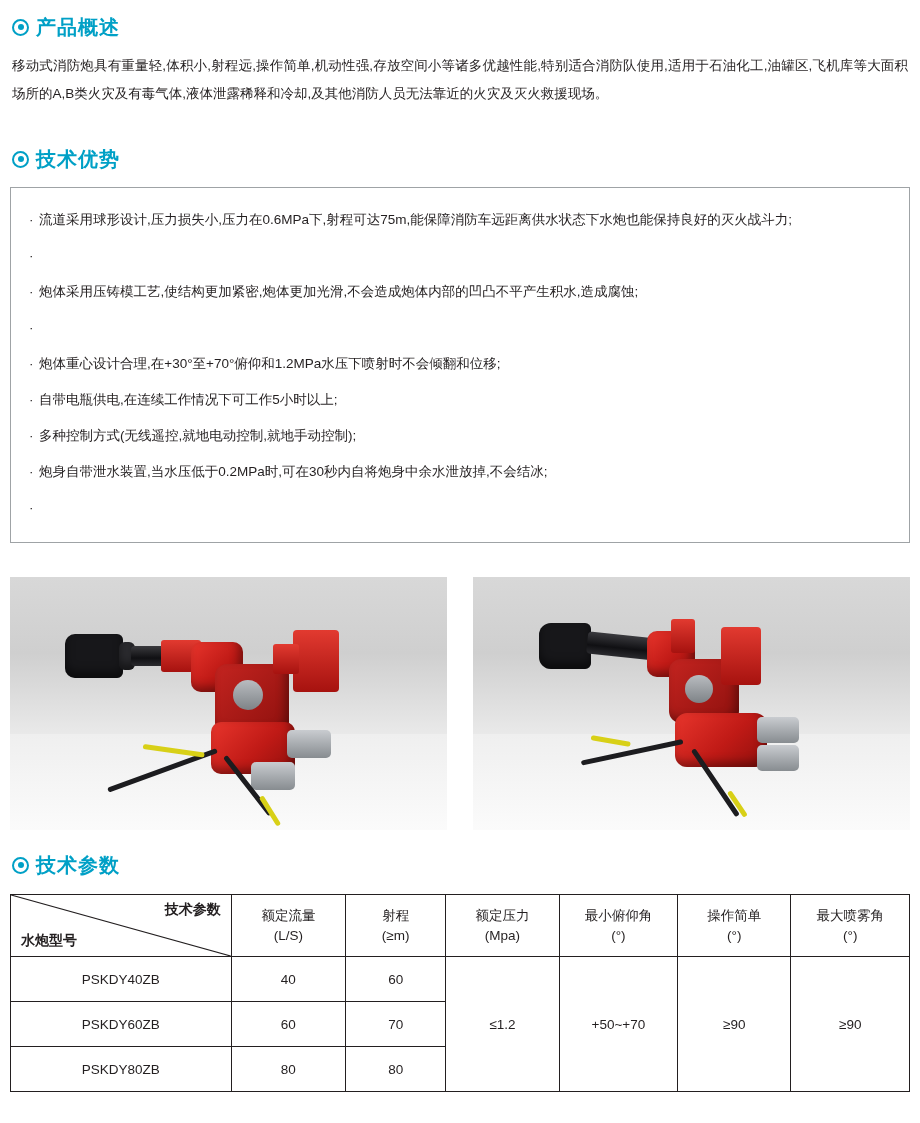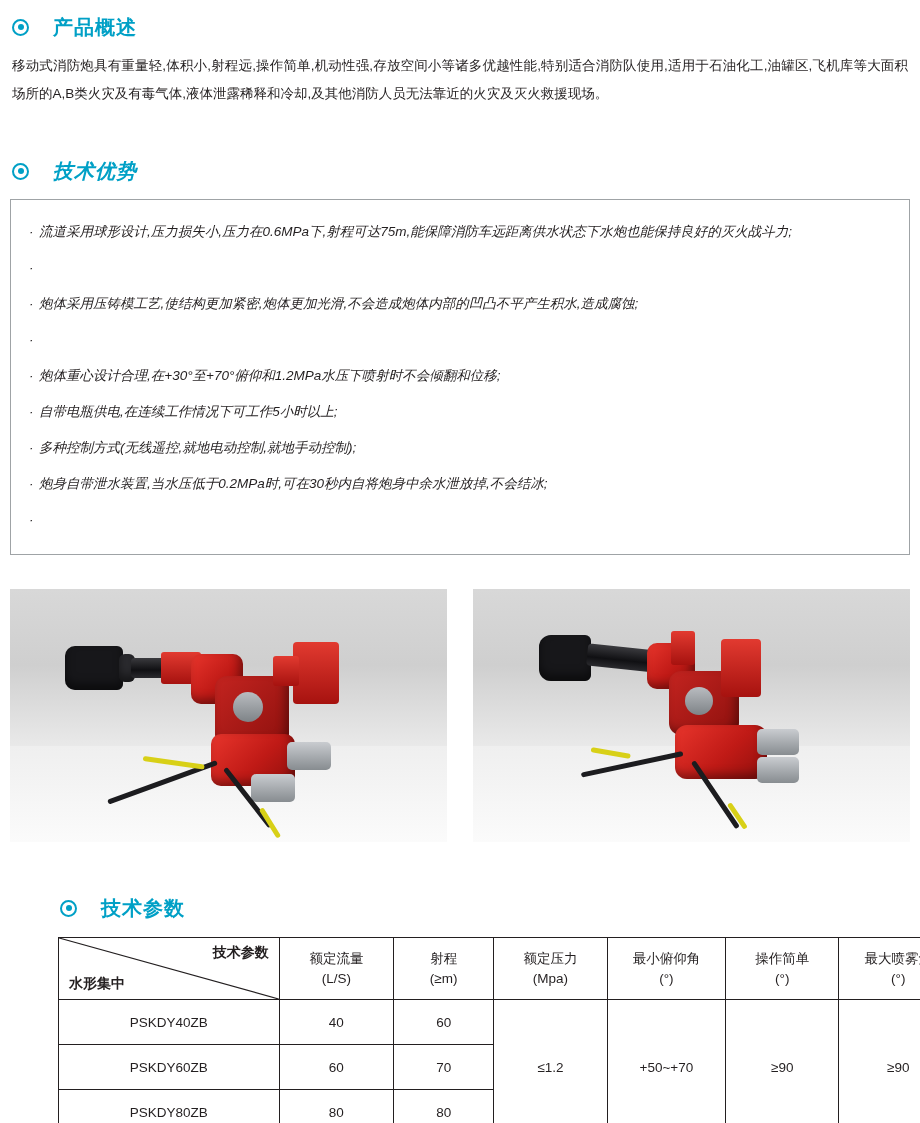--- a/index.html
+++ b/index.html
@@ -11,21 +11,21 @@
     font-family: "Liberation Sans", sans-serif;
     color: #231f20;
     position: relative;
   }
   .page { width: 920px; min-height: 1123px; position: relative; padding: 0; }
 
   
   .section-head {
     display: flex;
     align-items: center;
-    gap: 24px;
+    gap: 7px;
     margin: 0 0 0 12px;
   }
   .section-head .ring {
     width: 17px; height: 17px;
     border: 2px solid #00a0c6;
     border-radius: 50%;
     position: relative;
     flex: none;
   }
   .section-head .ring::after {
@@ -49,21 +49,21 @@
   .overview-text {
     margin: 14px 12px 0 12px;
     font-size: 13.5px;
     line-height: 28px;
     color: #231f20;
     text-align: justify;
     width: 896px;
   }
 
   
-  #advantages-block { margin-top: 52px; font-style: italic; }
+  #advantages-block { margin-top: 40px; }
   .adv-box {
     margin: 17px 10px 0 10px;
     width: 900px;
     border: 1px solid #9fa3a6;
     padding: 14px 18px 16px 18px;
     background: #fff;
   }
   .adv-item {
     font-size: 13.5px;
     line-height: 22px;
@@ -144,21 +144,21 @@
     background: linear-gradient(to bottom, #c9ccd0, #878c90);
     border-radius: 5px;
   }
   .box-red {
     position: absolute;
     background: linear-gradient(to bottom, #e23a30, #a6120f);
     border-radius: 3px;
   }
 
   
-  #params-block { margin-top: 55px; padding-left: 48px; }
+  #params-block { margin-top: 24px; }
   table.params {
     margin: 18px 10px 0 10px;
     width: 900px;
     border-collapse: collapse;
     font-size: 13.5px;
   }
   table.params td, table.params th {
     border: 1px solid #231f20;
     text-align: center;
     vertical-align: middle;
@@ -308,21 +308,21 @@
 
     <div class="tbl-wrap">
       <table class="params">
         <tbody>
           <tr>
             <td class="corner">
               <svg class="diag" viewBox="0 0 218 62" preserveAspectRatio="none">
                 <line x1="0" y1="0" x2="218" y2="62" stroke="#231f20" stroke-width="1.2"></line>
               </svg>
               <span class="lbl-top">技术参数</span>
-              <span class="lbl-bottom">水形集中</span>
+              <span class="lbl-bottom">水炮型号</span>
             </td>
             <td class="hdr2" style="width:113px;">
               <div>额定流量</div>
               <div>(L/S)</div>
             </td>
             <td class="hdr2" style="width:99px;">
               <div>射程</div>
               <div>(≥m)</div>
             </td>
             <td class="hdr2" style="width:112px;">

